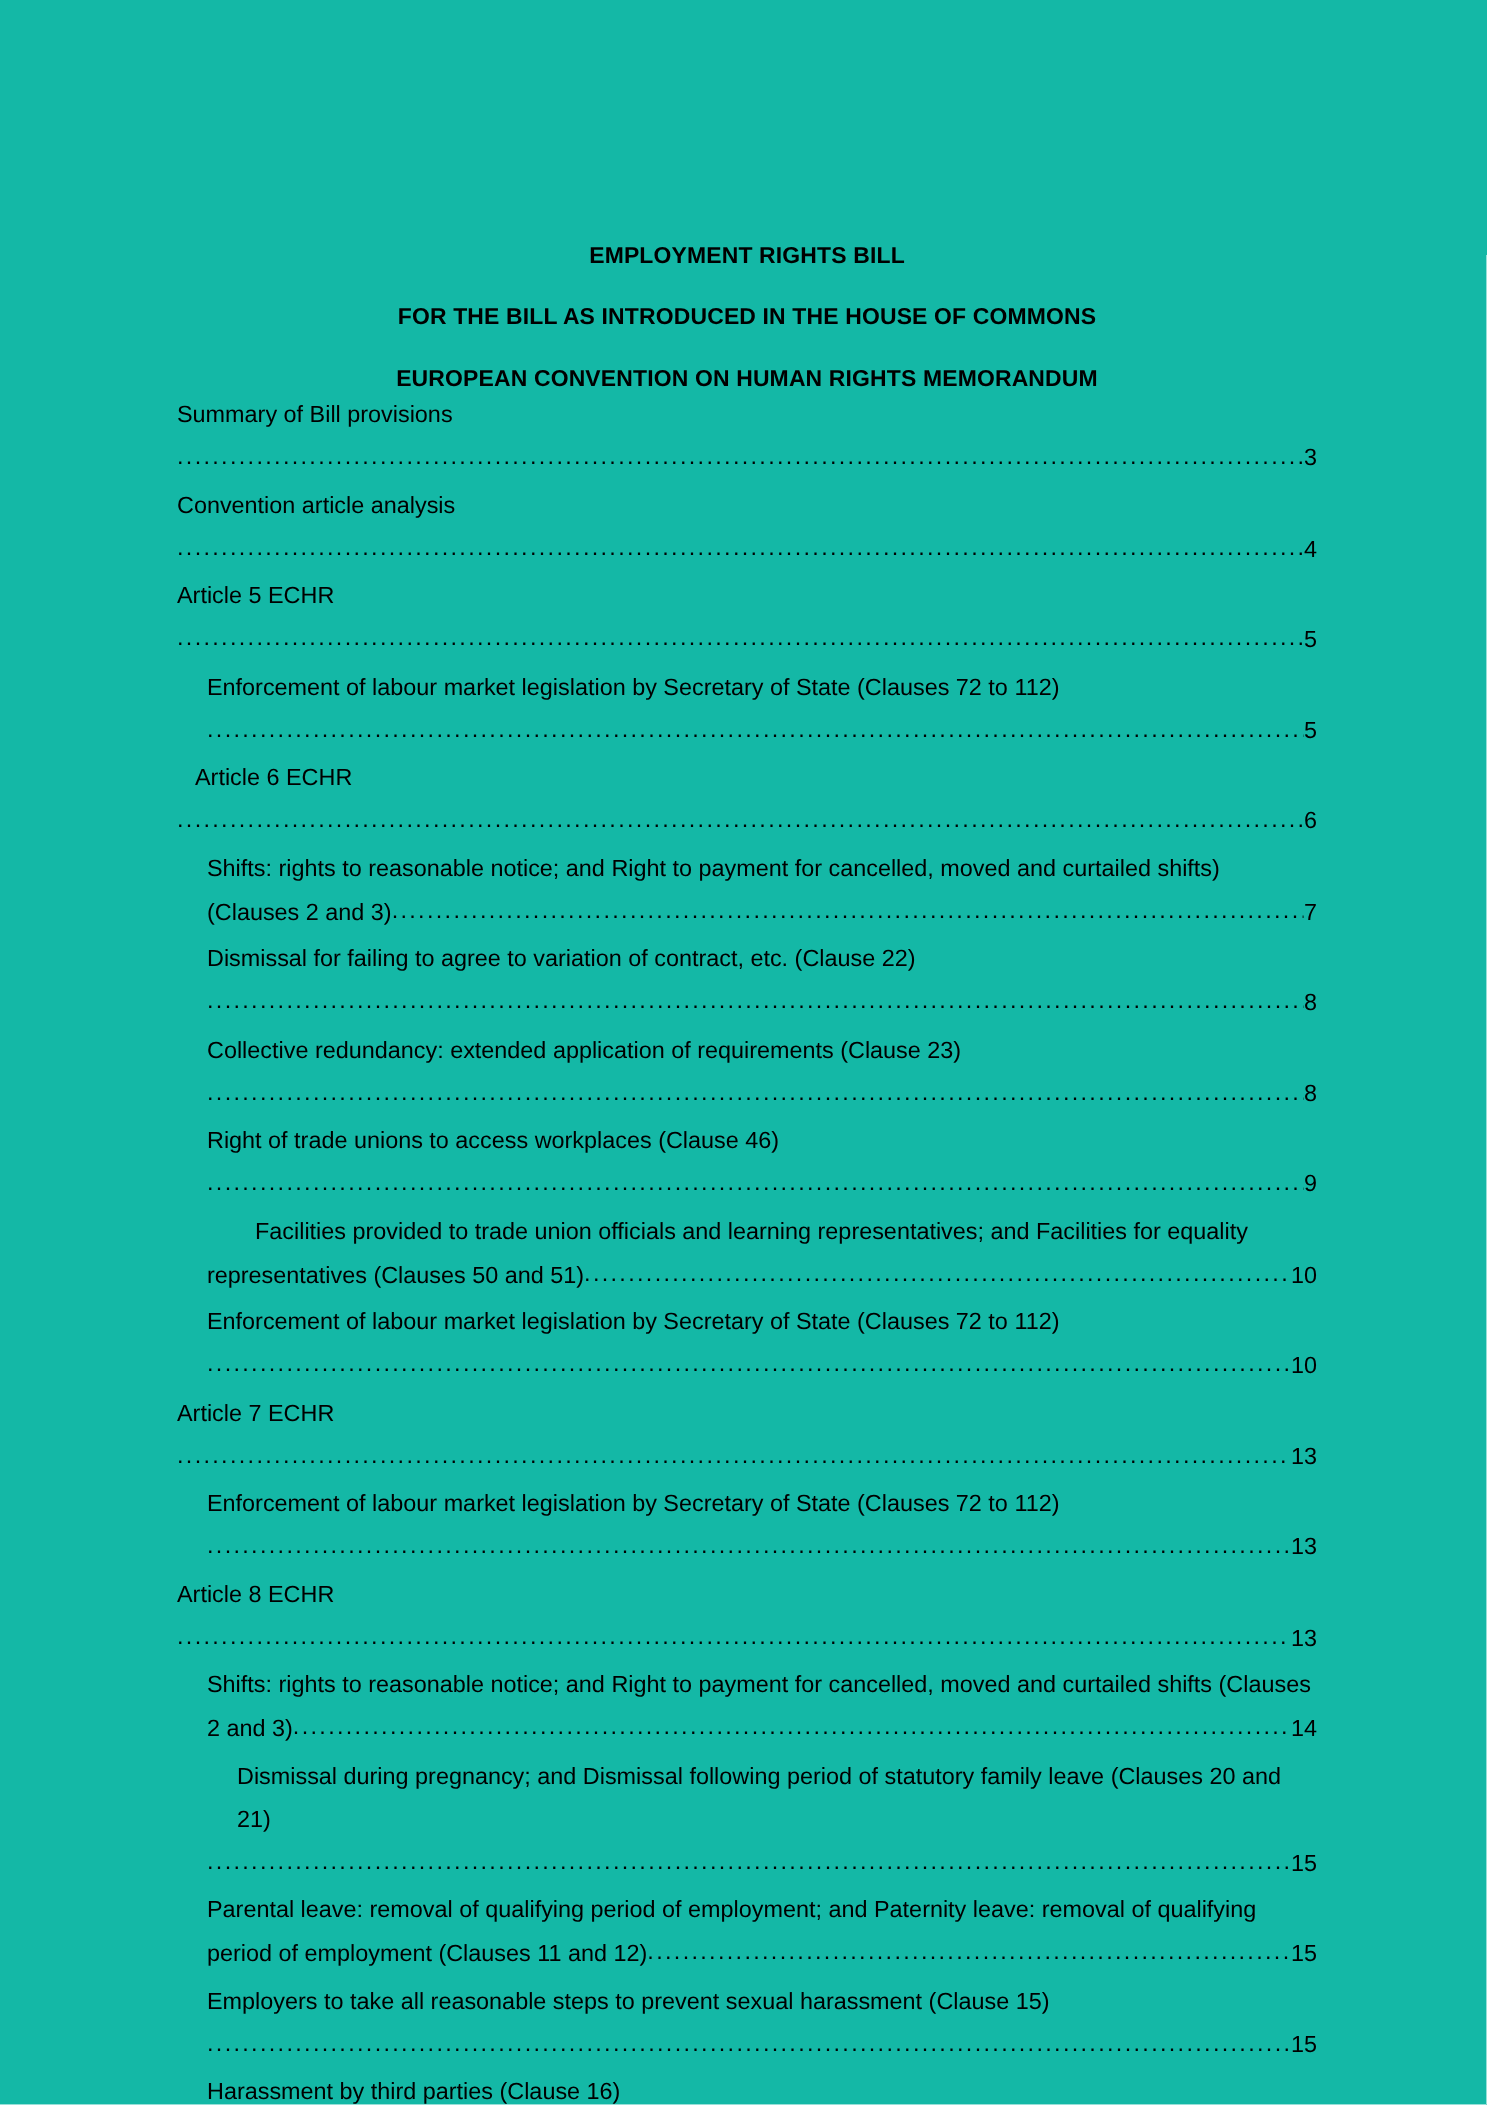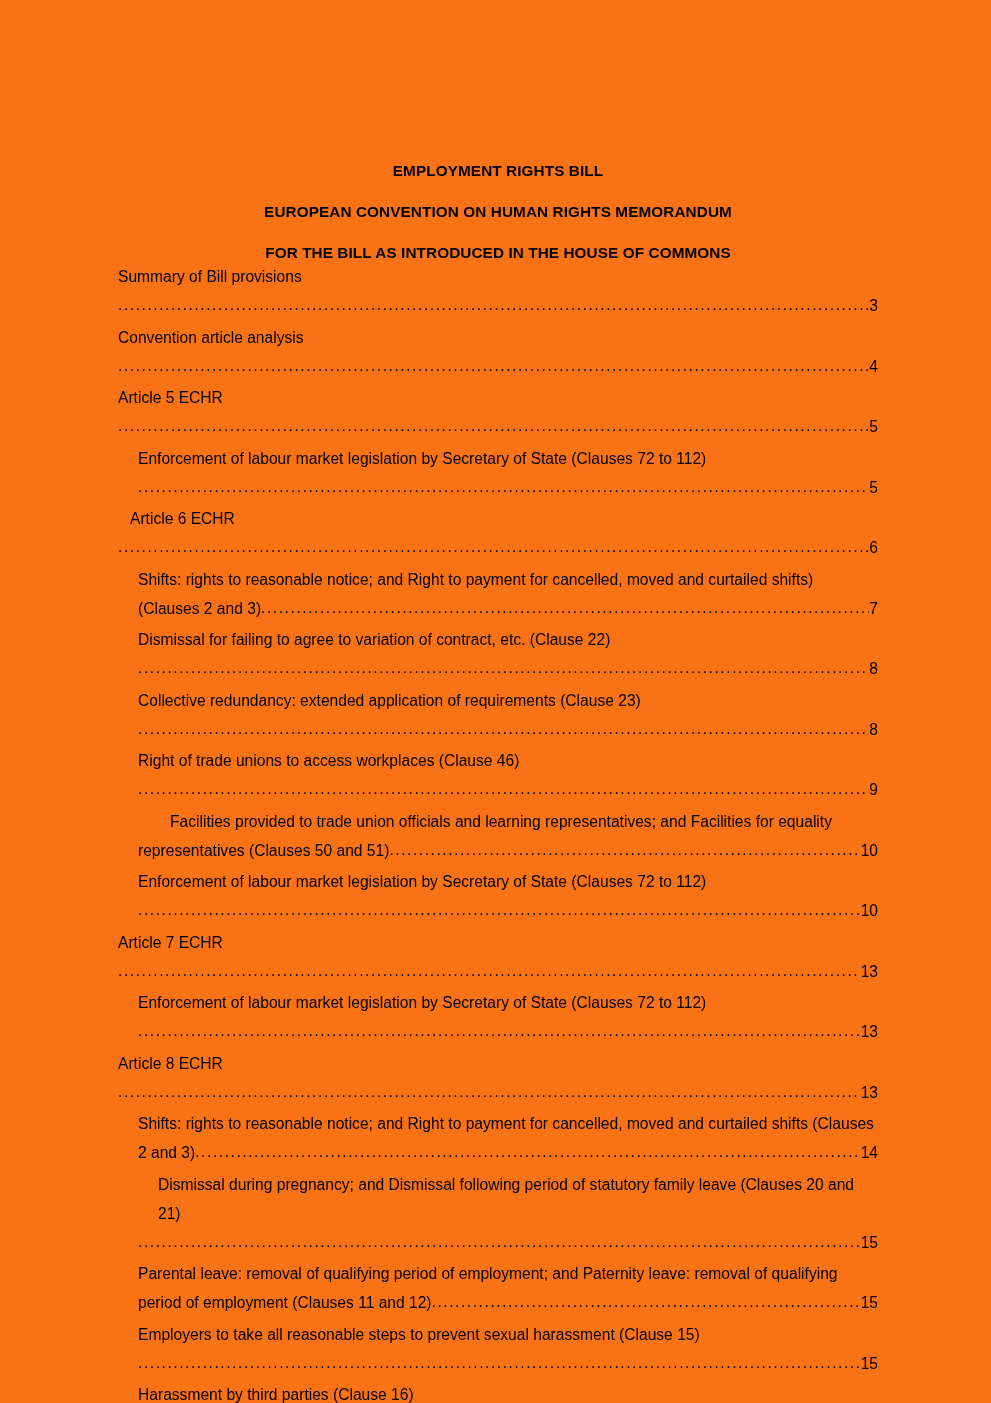--- a/index.html
+++ b/index.html
@@ -14,21 +14,21 @@
     font-family: "Liberation Sans", sans-serif;
     color: #000000;
     -webkit-font-smoothing: antialiased;
   }
 
   .page {
     position: relative;
     width: 991px;
     height: 1403px;
     box-sizing: border-box;
-    background: #f97316;
+    background: #14b8a6;
     overflow: hidden;
   }
 
   
   .title-block {
     position: absolute;
     left: 118px;
     top: 150px;
     width: 760px;
     text-align: center;
@@ -106,22 +106,22 @@
     white-space: nowrap;
   }
 </style>
 </head>
 <body>
 
 <div class="page">
 
   <div class="title-block">
     <div class="title-line">EMPLOYMENT RIGHTS BILL</div>
+    <div class="title-line">FOR THE BILL AS INTRODUCED IN THE HOUSE OF COMMONS</div>
     <div class="title-line">EUROPEAN CONVENTION ON HUMAN RIGHTS MEMORANDUM</div>
-    <div class="title-line">FOR THE BILL AS INTRODUCED IN THE HOUSE OF COMMONS</div>
   </div>
 
   <div class="toc" id="toc-root">
       <a class="toc-entry level-1 wrap" href="#">
         <span class="row">
           <span class="label" style="display: block;">Summary of Bill provisions</span>
           <span class="leader-wrap">
             <span class="tail"></span>
             <span class="leader">................................................................................................................................................................................................................................................................................................................................................................................................................</span>
             <span class="pageno">3</span>

